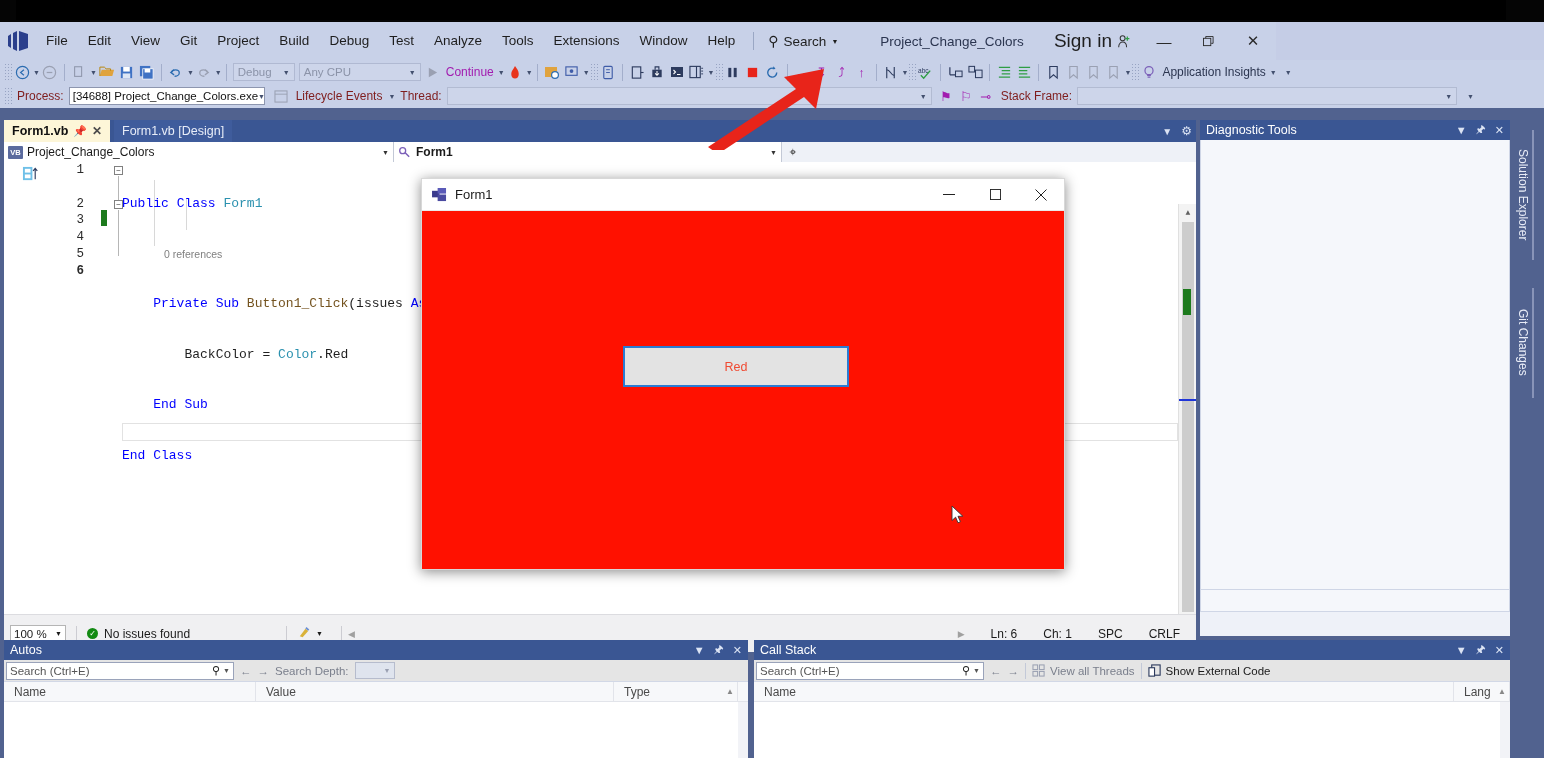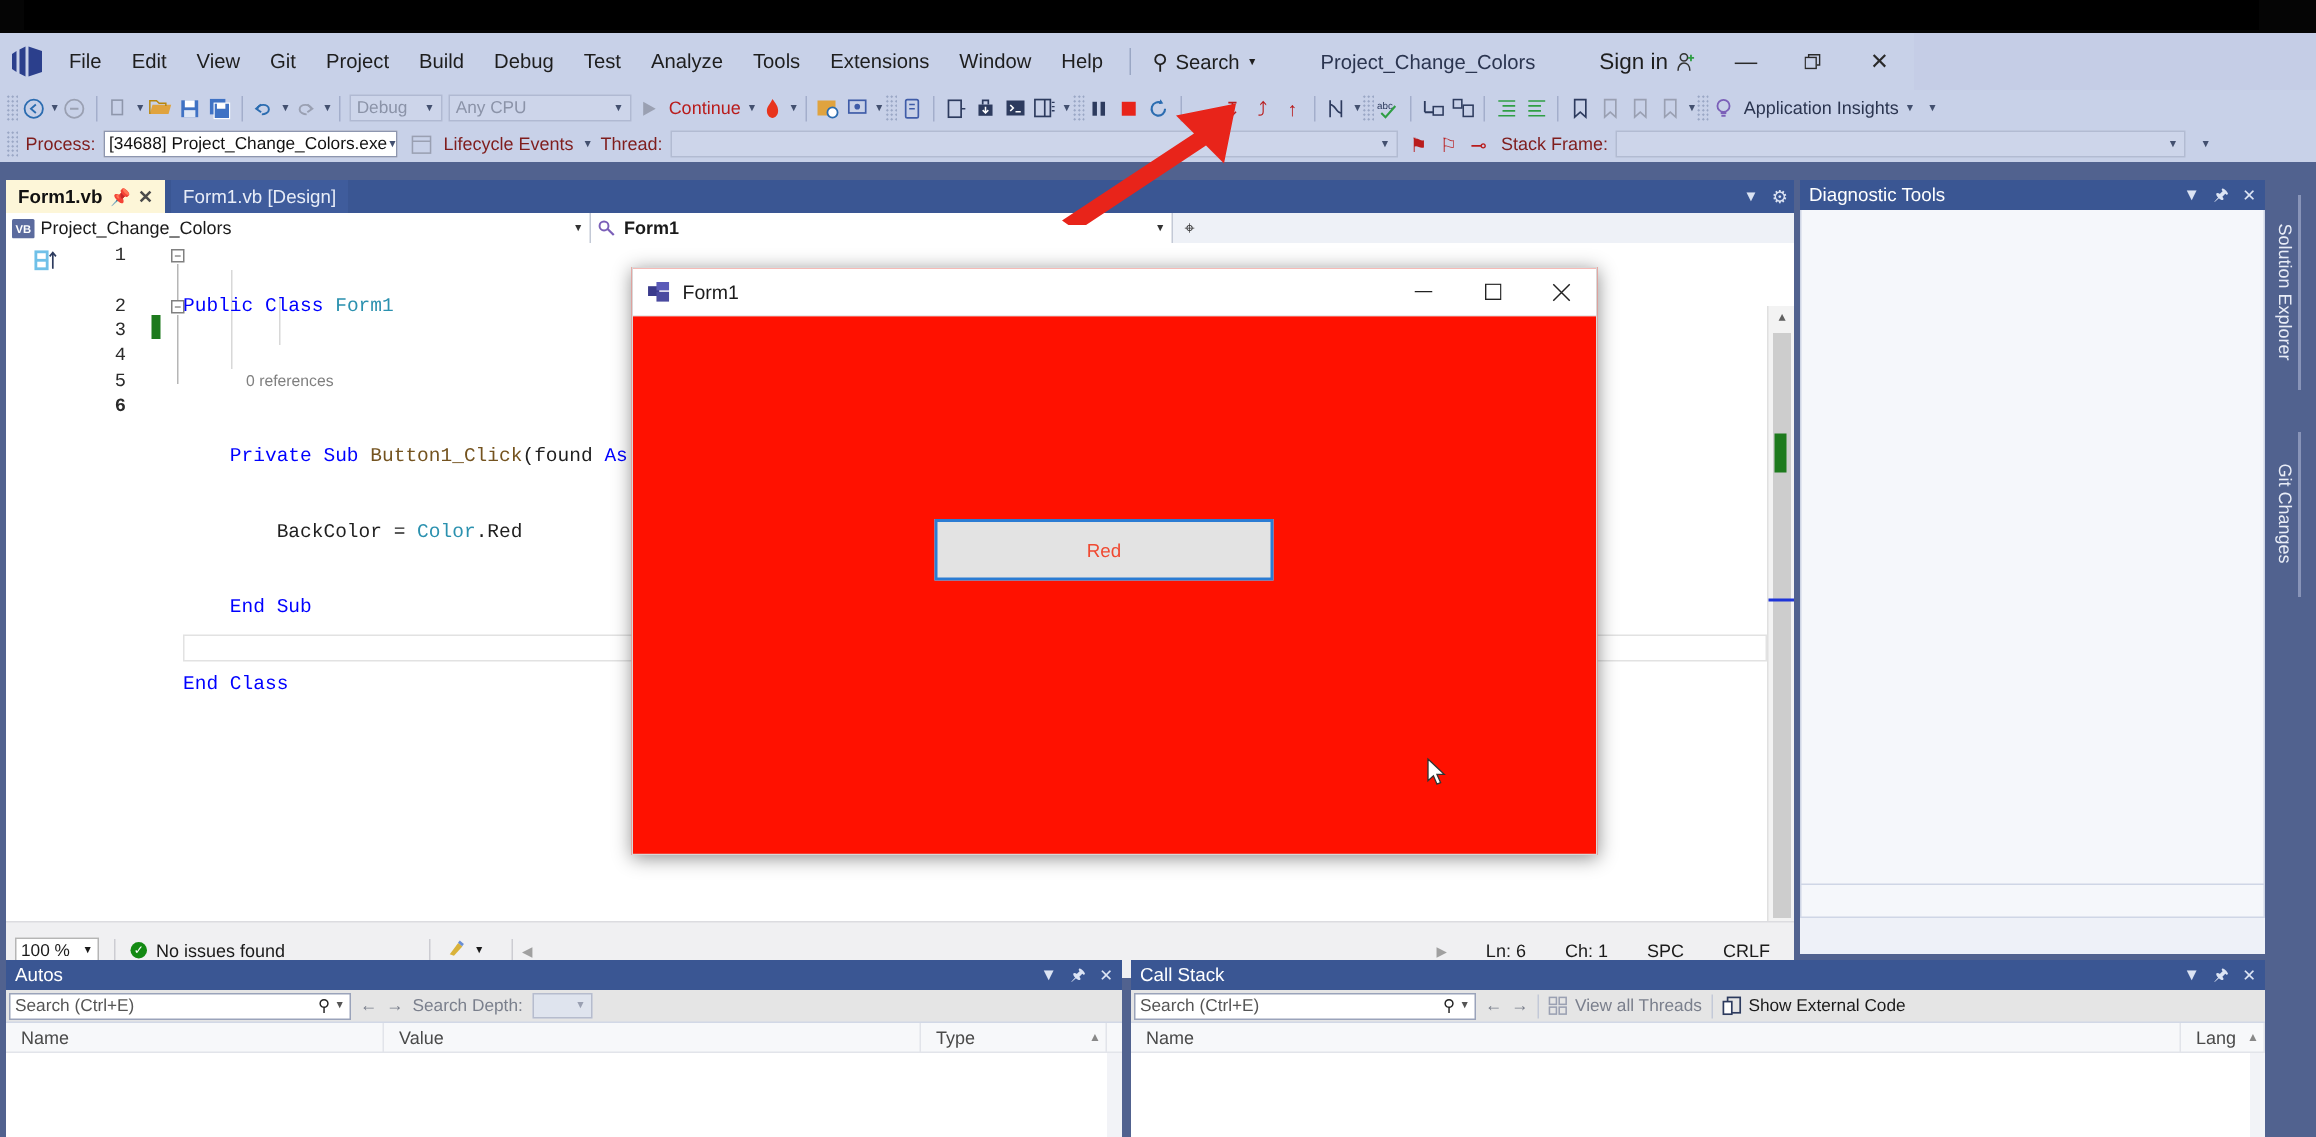--- a/index.html
+++ b/index.html
@@ -24,21 +24,21 @@
   .vs-logo svg { width:24px; height:22px; }
   .menu-item {
     padding:4px 10px; font-size:13.5px; color:#1e1e1e; cursor:default;
     line-height:1.4; white-space:nowrap;
   }
   .menu-sep { width:1px; height:18px; background:#9aa7c4; margin:0 8px; }
   .searchbox { display:flex; align-items:center; gap:5px; font-size:13.5px; color:#1e1e1e; padding:0 6px; }
   .searchbox .mag { font-size:14px; }
   .proj-name { margin-left:36px; font-size:13.5px; color:#2b3550; }
   .win-right { margin-left:auto; display:flex; align-items:center; height:38px; }
-  .signin { font-size:15px; color:#1e1e1e; display:flex; align-items:center; gap:5px; padding:0 10px; }
+  .signin { font-size:19px; color:#1e1e1e; display:flex; align-items:center; gap:5px; padding:0 10px; }
   .wbtn { width:44px; height:38px; display:flex; align-items:center; justify-content:center;
           font-size:15px; color:#2a2a2a; }
   .wbtn.close { width:46px; }
 
   
   .toolbar {
     position:absolute; left:0; top:60px; width:1544px; height:24px;
     background:#c8d1e8; display:flex; align-items:center; padding-left:4px;
   }
   .tb-grip { width:8px; height:18px; opacity:.45;
@@ -47,21 +47,21 @@
   .tb-ico { height:20px; min-width:20px; display:flex; align-items:center; justify-content:center;
             font-size:13px; color:#3a4a70; position:relative; }
   .tb-sep { width:1px; height:17px; background:#a3aecb; margin:0 4px; }
   .tb-caret { font-size:7px; color:#43506f; margin-left:1px; }
   .tb-dd {
     height:18px; border:1px solid #b0b9d2; background:#cdd5ea; color:#8b93a8;
     font-size:11.5px; display:flex; align-items:center; padding:0 4px; margin:0 2px;
     justify-content:space-between;
   }
   .tb-text { font-size:12px; color:#2b3550; padding:0 3px; white-space:nowrap; }
-  .tb-dis { color:#b91c1c; }
+  .tb-dis { color:#a21caf; }
 
   
   .procbar {
     position:absolute; left:0; top:84px; width:1544px; height:24px;
     background:#c8d1e8; display:flex; align-items:center; padding-left:4px;
   }
   .proc-label { font-size:12px; color:#7f1d1d; margin:0 5px; }
   .proc-combo {
     height:18px; background:#fff; border:1px solid #8d96af; font-size:11.5px;
     display:flex; align-items:center; padding:0 3px; color:#111; white-space:nowrap;
@@ -638,21 +638,21 @@
           <div class="fold-line" style="top:48px;height:38px;"></div>
           <div class="fold-line" style="top:86px;height:8px;"></div>
         </div>
 
         <div class="indentguide" style="left:150px; top:18px; height:66px;"></div>
         <div class="indentguide" style="left:182px; top:36px; height:32px;"></div>
 
         <div class="codelines">
           <div class="cl"><span class="kw">Public</span> <span class="kw">Class</span> <span class="typ">Form1</span></div>
           <div class="cl" style="padding-left:42px"><span class="ref">0 references</span></div>
-          <div class="cl">    <span class="kw">Private</span> <span class="kw">Sub</span> <span class="fn">Button1_Click</span><span class="id">(</span><span class="id">found</span> <span class="kw">As</span></div>
+          <div class="cl">    <span class="kw">Private</span> <span class="kw">Sub</span> <span class="fn">Button1_Click</span><span class="id">(</span><span class="id">issues</span> <span class="kw">As</span></div>
           <div class="cl">        <span class="id">BackColor</span> <span class="id">=</span> <span class="typ">Color</span><span class="id">.</span><span class="id">Red</span></div>
           <div class="cl">    <span class="kw">End</span> <span class="kw">Sub</span></div>
           <div class="cl"><span class="kw">End</span> <span class="kw">Class</span></div>
           <div class="cl"></div>
         </div>
 
         <div class="cur-line-box"></div>
 
         <div class="ed-scroll">
           <div class="arr">▲</div>

